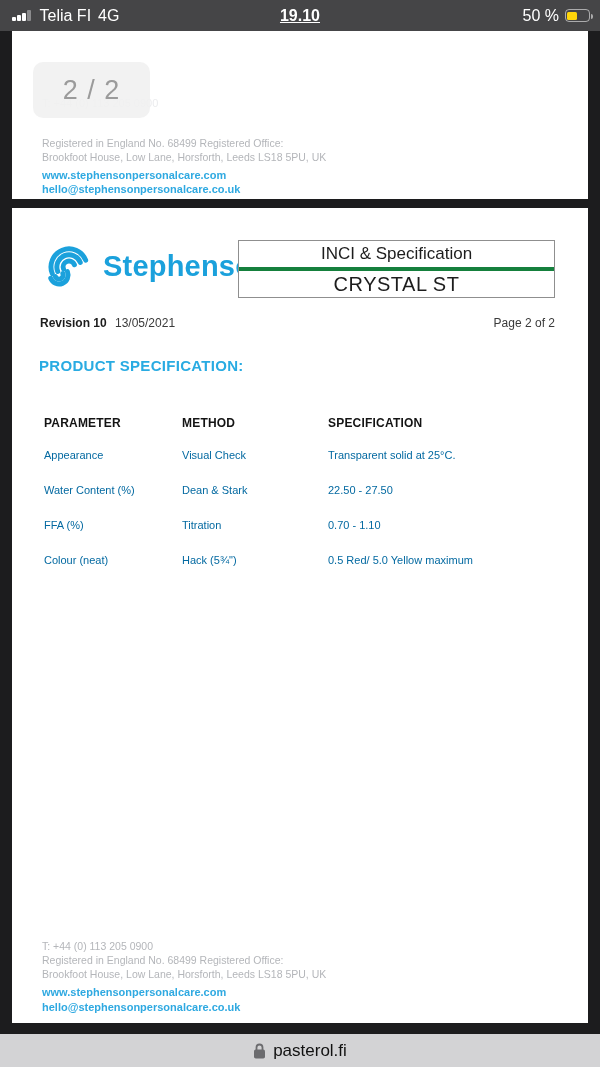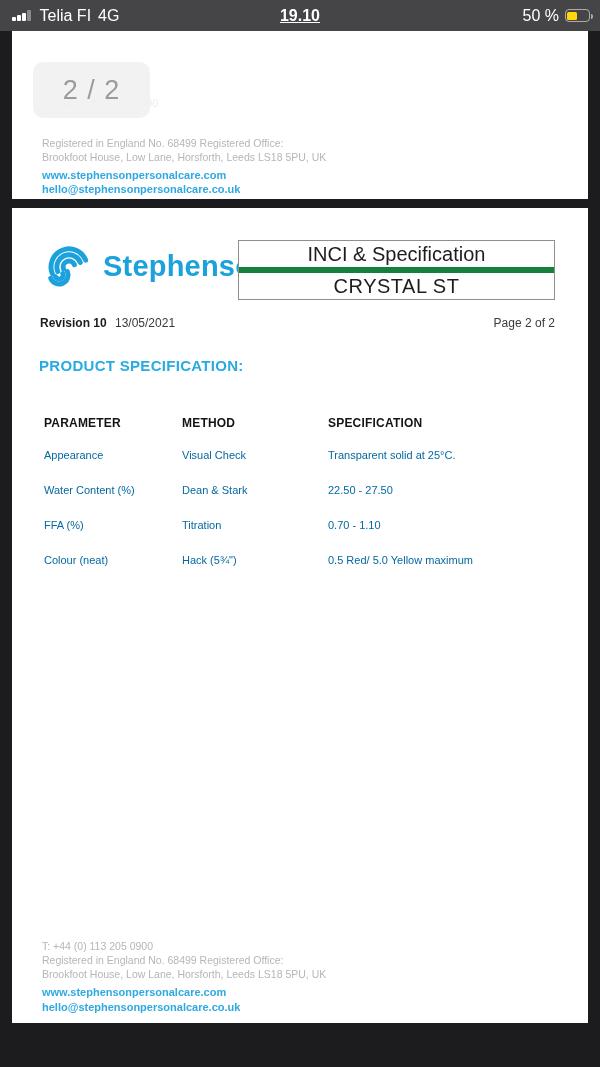--- a/index.html
+++ b/index.html
@@ -49,21 +49,21 @@
   .pt-mail{top:152px;}
   
   .logo{position:absolute;left:30px;top:34px;display:flex;align-items:center;gap:7px;}
   .logo svg{display:block;}
   .logo-text{color:#1BA1DC;font-size:29px;font-weight:700;letter-spacing:0.2px;}
   .title-box{
     position:absolute;left:226px;top:32px;width:317px;
     border:1px solid #8f8f8f;box-sizing:border-box;background:#fff;
   }
   .title-row{display:flex;align-items:center;justify-content:center;color:#1d1d1d;}
-  .title-row.r1{height:26px;font-size:20px;border-bottom:6px solid #15803d;}
+  .title-row.r1{height:26px;font-size:17px;border-bottom:4px solid #15803d;}
   .title-row.r2{height:26px;font-size:20px;letter-spacing:0.5px;}
   .rev-label{position:absolute;left:28px;top:108px;font-size:12px;font-weight:700;color:#1d1d1d;}
   .rev-date{position:absolute;left:103px;top:108px;font-size:12px;color:#3a3a3a;}
   .page-num{position:absolute;right:33px;top:108px;font-size:12px;color:#3a3a3a;}
   .section-heading{position:absolute;left:27px;top:149px;font-size:15px;font-weight:700;color:#29ABE2;letter-spacing:0.3px;}
   .spec-table{position:absolute;left:0;top:0;width:100%;}
   .spec-cell{position:absolute;font-size:11px;color:#0369a1;white-space:nowrap;}
   .spec-head{font-size:12px;font-weight:700;color:#141414;letter-spacing:0.2px;}
   .col1{left:32px;}.col2{left:170px;}.col3{left:316px;}
   .rowh{top:208px;}.row0{top:241px;}.row1{top:276px;}.row2{top:311px;}.row3{top:346px;}
@@ -173,14 +173,23 @@
 
       <div class="doc-gray pm-phone">T: +44 (0) 113 205 0900</div>
       <div class="doc-gray pm-registered">Registered in England No. 68499 Registered Office:</div>
       <div class="doc-gray pm-address">Brookfoot House, Low Lane, Horsforth, Leeds LS18 5PU, UK</div>
       <a class="doc-link pm-web">www.stephensonpersonalcare.com</a>
       <a class="doc-link pm-mail">hello@stephensonpersonalcare.co.uk</a>
     </div>
 
   </div>
 
+  <div class="url-bar">
+    <span>
+      <svg class="lock" width="13" height="16" viewBox="0 0 13 16">
+        <rect x="1" y="6.5" width="11" height="9" rx="1.8" fill="#6b6b6e"></rect>
+        <path d="M 3.5 7 V 4.5 A 3 3 0 0 1 9.5 4.5 V 7" stroke="#6b6b6e" stroke-width="1.8" fill="none"></path>
+      </svg>
+    </span>
+    <span>pasterol.fi</span>
+  </div>
 
 </div>
 
 </body></html>

